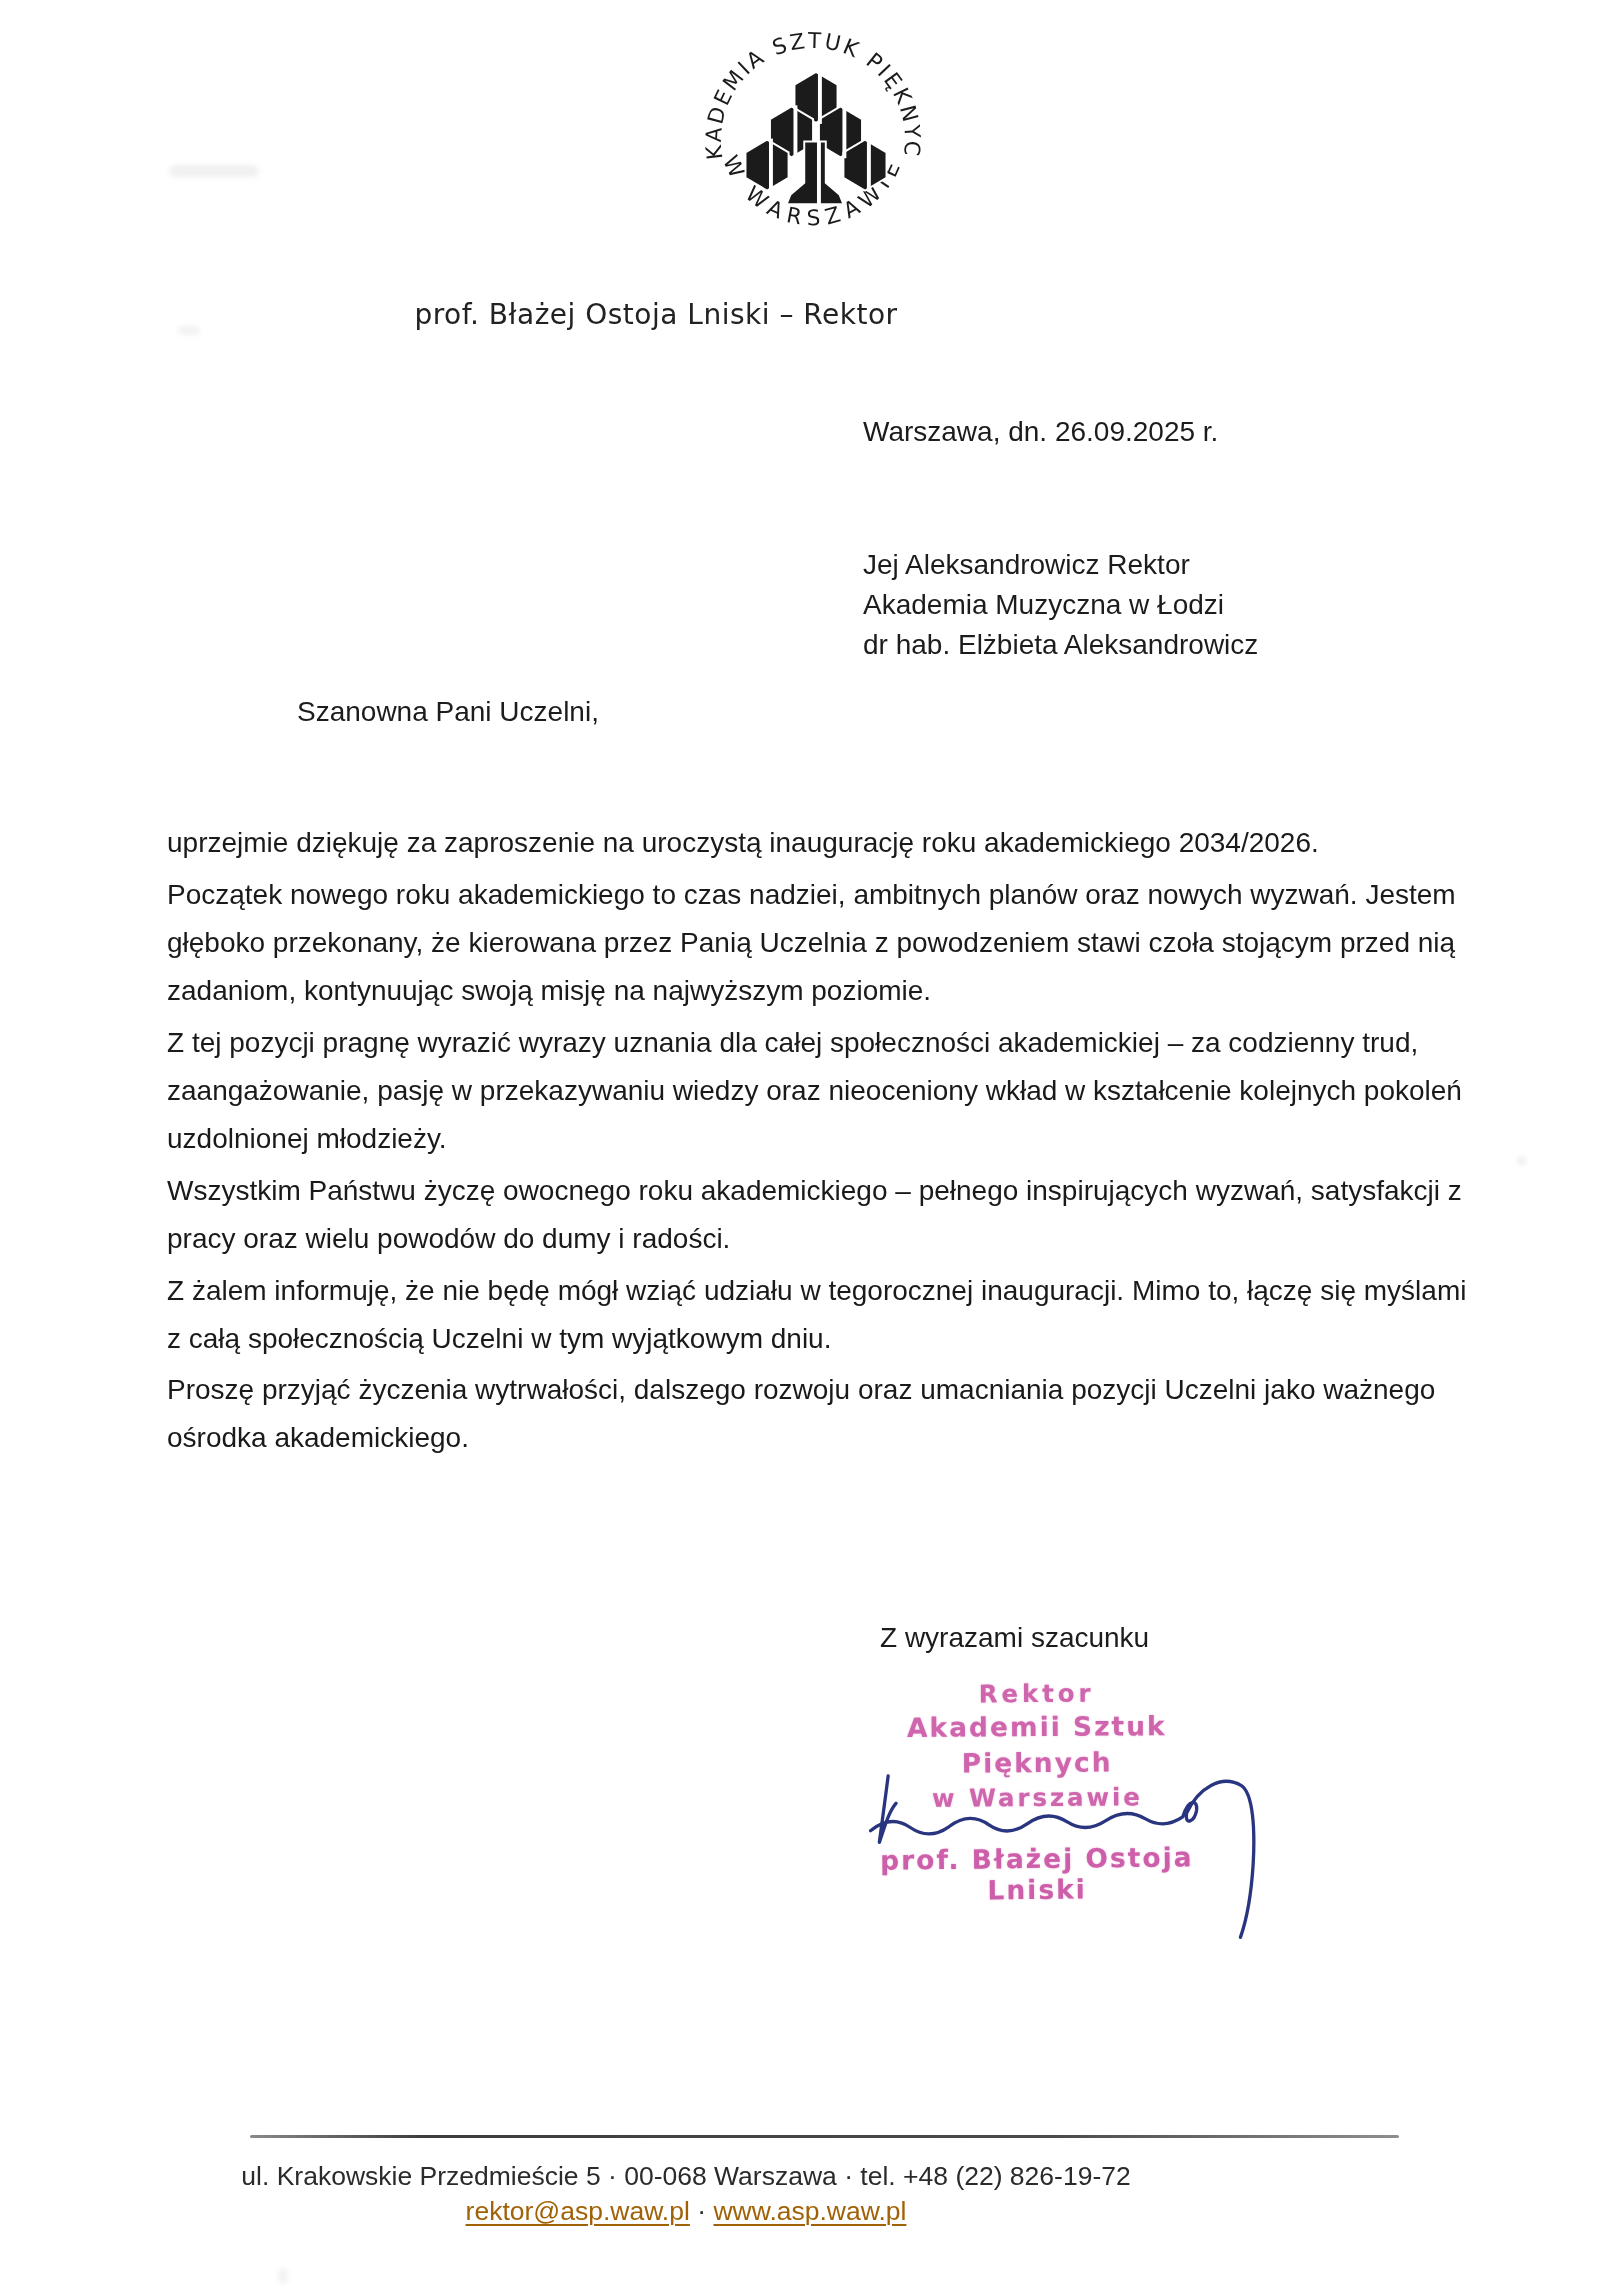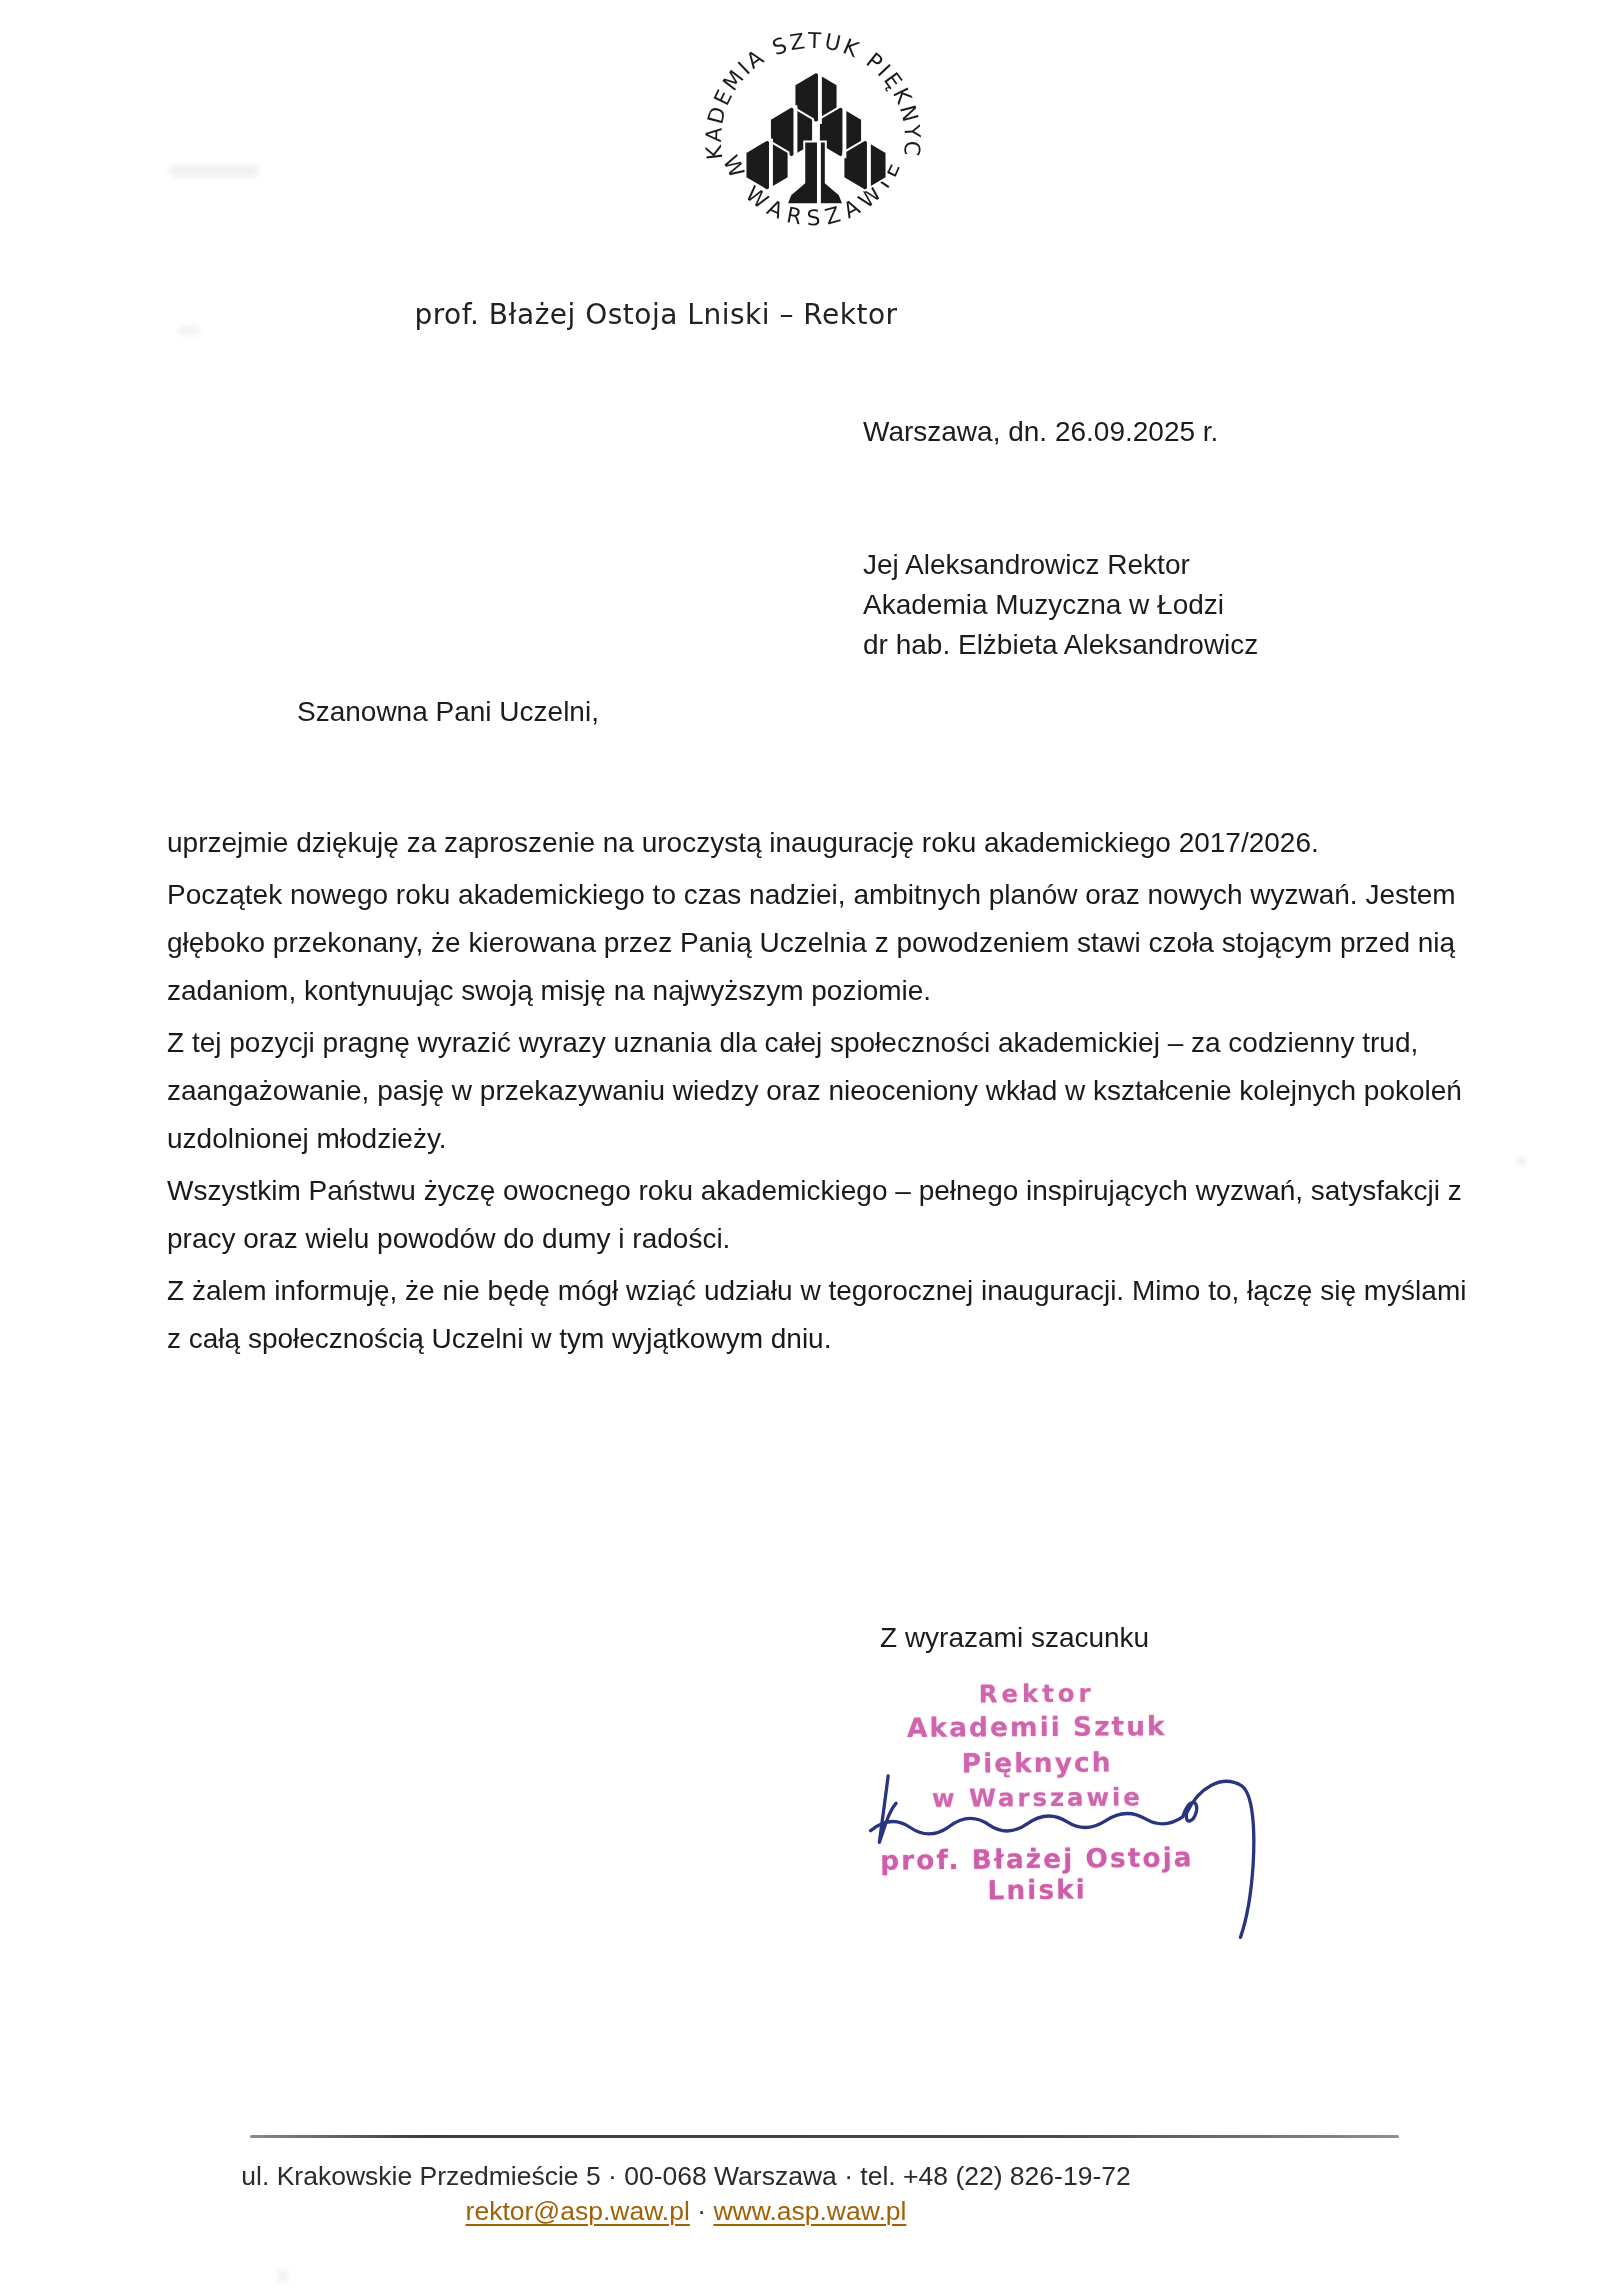--- a/index.html
+++ b/index.html
@@ -128,25 +128,26 @@
 
   <div class="abs recipient">
     <div>Jej Aleksandrowicz Rektor</div>
     <div>Akademia Muzyczna w Łodzi</div>
     <div>dr hab. Elżbieta Aleksandrowicz</div>
   </div>
 
   <div class="abs salutation">Szanowna Pani Uczelni,</div>
 
   <div class="abs letter-body">
-    <p>uprzejmie dziękuję za zaproszenie na uroczystą inaugurację roku akademickiego 2017/2026.</p>
+    <p>uprzejmie dziękuję za zaproszenie na uroczystą inaugurację roku akademickiego 2034/2026.</p>
     <p>Początek nowego roku akademickiego to czas nadziei, ambitnych planów oraz nowych wyzwań. Jestem głęboko przekonany, że kierowana przez Panią Uczelnia z powodzeniem stawi czoła stojącym przed nią zadaniom, kontynuując swoją misję na najwyższym poziomie.</p>
     <p>Z tej pozycji pragnę wyrazić wyrazy uznania dla całej społeczności akademickiej – za codzienny trud, zaangażowanie, pasję w przekazywaniu wiedzy oraz nieoceniony wkład w kształcenie kolejnych pokoleń uzdolnionej młodzieży.</p>
     <p>Wszystkim Państwu życzę owocnego roku akademickiego – pełnego inspirujących wyzwań, satysfakcji z pracy oraz wielu powodów do dumy i radości.</p>
     <p>Z żalem informuję, że nie będę mógł wziąć udziału w tegorocznej inauguracji. Mimo to, łączę się myślami z całą społecznością Uczelni w tym wyjątkowym dniu.</p>
+    <p>Proszę przyjąć życzenia wytrwałości, dalszego rozwoju oraz umacniania pozycji Uczelni jako ważnego ośrodka akademickiego.</p>
   </div>
 
   <div class="abs closing">Z wyrazami szacunku</div>
 
   <div class="abs stamp" style="color:#c5449c">
     <div class="stamp-l1">Rektor</div>
     <div class="stamp-l2">Akademii Sztuk Pięknych</div>
     <div class="stamp-l3">w Warszawie</div>
   </div>
 

